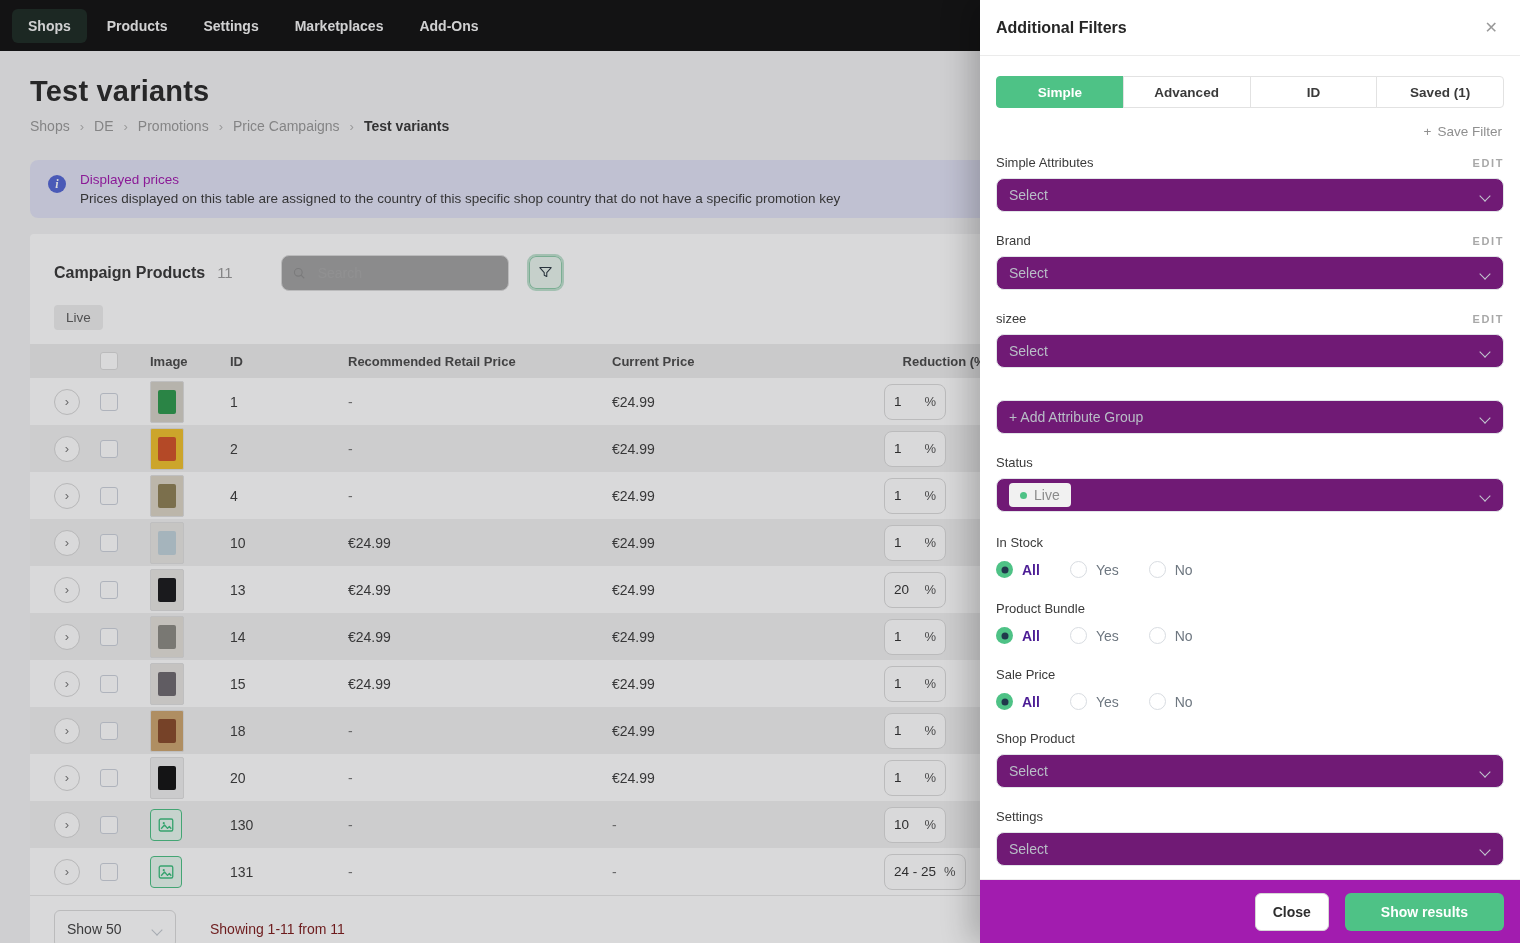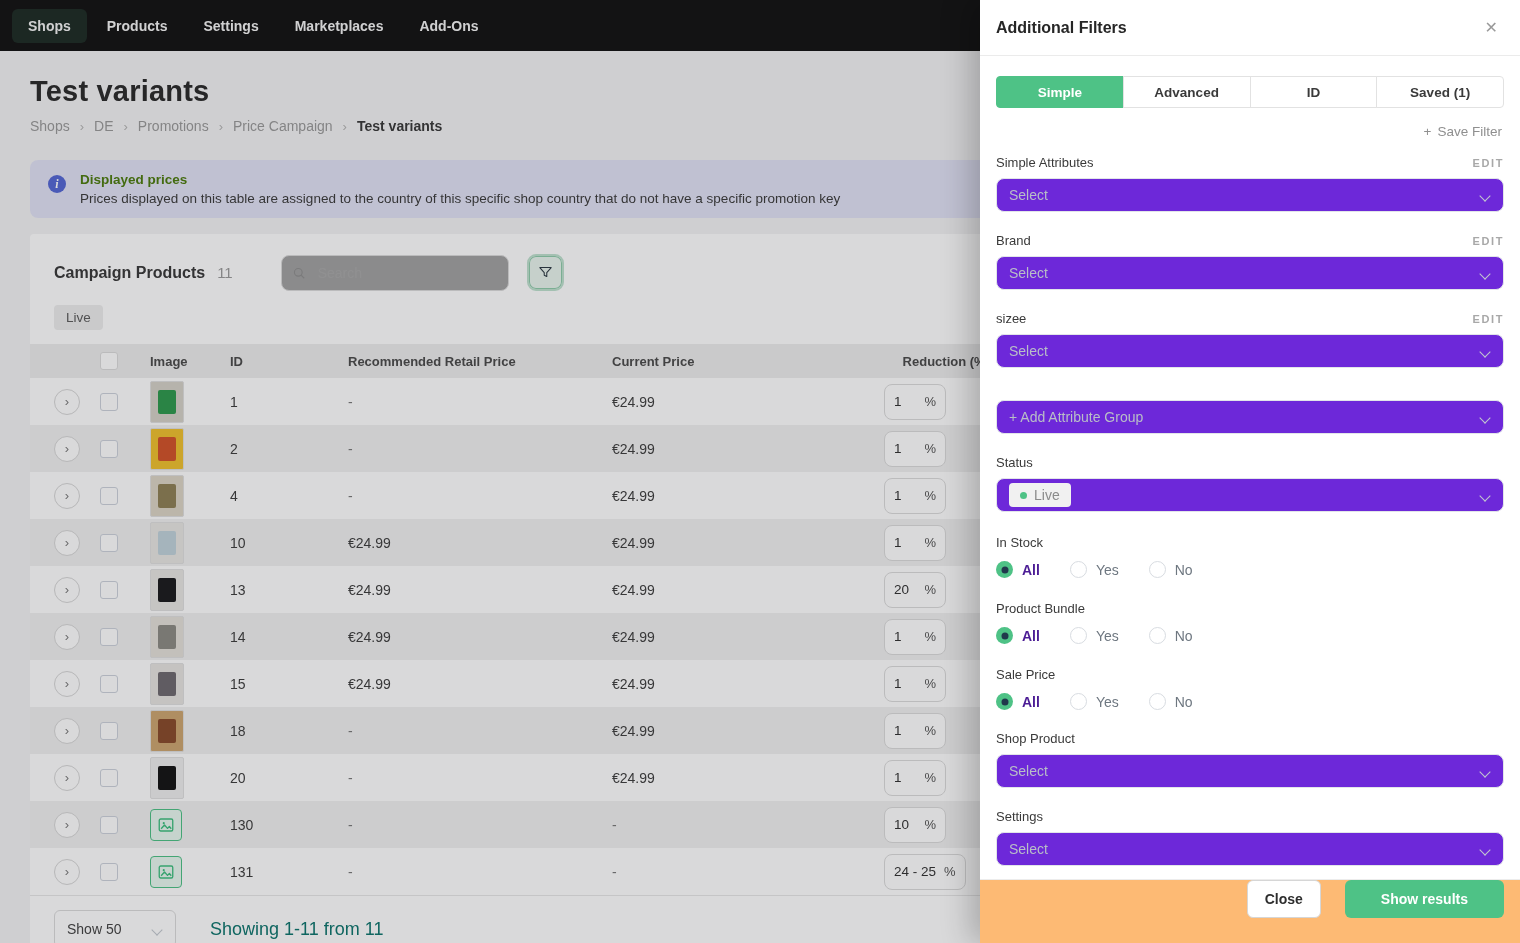--- a/index.html
+++ b/index.html
@@ -14,21 +14,21 @@
 
   
   .main { padding:0 0 0 30px; }
   .page-title { margin-top:24px; font-size:29px; font-weight:700; color:#2b2b2b; letter-spacing:.2px; }
   .breadcrumb { margin-top:10px; display:flex; align-items:center; gap:10px; font-size:14px; color:#9a9a9a; }
   .breadcrumb .sep { color:#b5b5b5; font-size:13px; }
   .breadcrumb .crumb.current { color:#3a3a3a; font-weight:700; }
 
   .banner { margin:26px 30px 0 0; background:#e2e3f6; border-radius:8px; padding:12px 18px; display:flex; gap:14px; align-items:flex-start; }
   .info-icon { width:18px; height:18px; min-width:18px; border-radius:50%; background:#5568d6; color:#fff; font-size:12px; font-weight:700; display:flex; align-items:center; justify-content:center; margin-top:3px; font-family:"Liberation Serif", serif; font-style:italic; }
-  .banner-title { font-size:13.5px; font-weight:700; color:#4d7c0f; }
+  .banner-title { font-size:13.5px; font-weight:400; color:#a21caf; }
   .banner-body { font-size:13.5px; color:#3c3c3c; margin-top:4px; }
 
   
   .card { margin:16px 30px 0 0; background:#fff; border-radius:4px; }
   .card-header { display:flex; align-items:center; padding:20px 24px 12px 24px; gap:10px; }
   .card-title { font-size:16px; font-weight:700; color:#3a3a3a; }
   .card-count { font-size:15px; color:#9b9b9b; margin-left:2px; }
   .search-box { margin-left:38px; width:228px; height:36px; border:1px solid #dcdcdc; border-radius:8px; display:flex; align-items:center; padding:0 10px; gap:12px; background:#a3a3a3; }
   .search-box input { border:none; outline:none; font-size:14px; color:#444; width:100%; background:transparent; font-family:inherit; }
   .search-box input::placeholder { color:#a9a9a9; }
@@ -46,21 +46,21 @@
   .checkbox { width:18px; height:18px; border:1.5px solid #cdd2dc; border-radius:3px; background:#fff; cursor:pointer; }
   .thumb { width:34px; height:42px; border:1px solid #e0e0e0; border-radius:2px; display:flex; align-items:center; justify-content:center; overflow:hidden; }
   .garment { width:18px; height:24px; border-radius:2px; }
   .thumb.ph { background:#e9f8f0; border:1.5px solid #4ec286; border-radius:4px; width:32px; height:32px; }
   .red-box { display:inline-flex; align-items:center; justify-content:space-between; min-width:62px; height:36px; border:1px solid #dcdcdc; border-radius:8px; background:#fff; padding:0 9px; gap:8px; }
   .red-val { font-size:13.5px; color:#333; white-space:nowrap; }
   .red-unit { font-size:13px; color:#555; }
 
   .tbl-footer { display:flex; align-items:center; border-top:1px solid #e7e7e7; padding:14px 24px; gap:34px; }
   .pagesize { width:122px; height:38px; border:1px solid #dcdcdc; border-radius:6px; display:flex; align-items:center; justify-content:space-between; padding:0 12px; font-size:14px; color:#454545; cursor:pointer; background:#fff; }
-  .page-summary { font-size:18px; color:#0f766e; }
+  .page-summary { font-size:14px; color:#7f1d1d; }
 
   
   .dim { position:absolute; inset:0; right:540px; background:rgba(20,20,26,.16); z-index:5; }
 
   
   .panel { position:absolute; top:0; right:0; width:540px; height:943px; background:#fff; z-index:10; box-shadow:-10px 0 28px rgba(0,0,0,.22); display:flex; flex-direction:column; }
   .panel-header { height:56px; min-height:56px; display:flex; align-items:center; justify-content:space-between; padding:0 18px 0 16px; border-bottom:1px solid #ebebeb; }
   .panel-title { font-size:16px; font-weight:700; color:#262626; }
   .panel-close { font-size:16px; color:#9a9a9a; cursor:pointer; padding:4px; line-height:1; }
   .panel-body { flex:1; overflow:hidden; padding:20px 16px 0 16px; }
@@ -71,37 +71,37 @@
   .tab:last-child { border-radius:0 4px 4px 0; }
   .tab.active { background:#4ec286; border-color:#4ec286; color:#fff; }
 
   .save-filter { text-align:right; margin:16px 2px 16px 0; font-size:13.5px; color:#8f8f8f; cursor:pointer; }
   .save-filter .plus { margin-right:6px; }
 
   .fgroup { margin-bottom:21px; }
   .fgroup-label-row { display:flex; justify-content:space-between; align-items:center; margin-bottom:8px; }
   .fgroup-label { font-size:13px; color:#3a3a3a; }
   .edit-link { font-size:11px; font-weight:700; letter-spacing:1.6px; color:#a8a8a8; cursor:pointer; }
-  .select { height:34px; border:1px solid #e2e5e9; border-radius:8px; display:flex; align-items:center; justify-content:space-between; padding:0 12px; cursor:pointer; background:#6d28d9; }
+  .select { height:34px; border:1px solid #e2e5e9; border-radius:8px; display:flex; align-items:center; justify-content:space-between; padding:0 12px; cursor:pointer; background:#701a75; }
   .select .ph-text { font-size:14px; color:#b9bec7; }
   .chev { width:10px; height:10px; position:relative; }
   .chev::before { content:""; position:absolute; left:0; top:2px; width:7px; height:7px; border-right:1.5px solid #c3c8cf; border-bottom:1.5px solid #c3c8cf; transform:rotate(45deg); }
   .add-group { margin-top:32px; }
   .status-chip { display:inline-flex; align-items:center; gap:7px; background:#f1f1f1; border-radius:4px; padding:4px 11px; font-size:14px; color:#8b8b8b; }
   .status-dot { width:7px; height:7px; border-radius:50%; background:#4ec286; }
 
   .radio-row { display:flex; gap:30px; margin-top:10px; }
   .radio-opt { display:flex; align-items:center; gap:9px; cursor:pointer; }
   .radio { width:17px; height:17px; border-radius:50%; border:1.5px solid #d8dce1; background:#fff; position:relative; }
   .radio.sel { border:none; background:#4ec286; }
   .radio.sel::after { content:""; position:absolute; left:50%; top:50%; width:7px; height:7px; border-radius:50%; background:#20384c; transform:translate(-50%,-50%); }
   .radio-label { font-size:14px; color:#6e7780; }
   .radio-opt.sel .radio-label { color:#4c1d95; font-weight:700; }
 
-  .panel-footer { height:64px; min-height:64px; border-top:1px solid #ececec; display:flex; align-items:flex-start; justify-content:flex-end; gap:24px; padding:0 16px; background:#fdba74; }
+  .panel-footer { height:64px; min-height:64px; border-top:1px solid #ececec; display:flex; align-items:center; justify-content:flex-end; gap:16px; padding:0 16px; background:#a21caf; }
   .btn-close { height:38px; padding:0 17px; background:#fff; border:1px solid #d6d6d6; border-radius:6px; font-size:14px; font-weight:700; color:#2e2e2e; cursor:pointer; font-family:inherit; }
   .btn-primary { height:38px; padding:0 36px; background:#4ec286; border:none; border-radius:6px; font-size:14px; font-weight:700; color:#fff; cursor:pointer; font-family:inherit; }
 </style>
 </head>
 <body>
 
 <div class="screen">
 
   <div class="topnav">
     <div class="nav-item active">Shops</div>
@@ -114,21 +114,21 @@
   <div class="main">
     <h1 class="page-title">Test variants</h1>
 
     <div class="breadcrumb">
       <span class="crumb">Shops</span>
       <span class="sep">›</span>
       <span class="crumb">DE</span>
       <span class="sep">›</span>
       <span class="crumb">Promotions</span>
       <span class="sep">›</span>
-      <span class="crumb">Price Campaign</span>
+      <span class="crumb">Price Campaigns</span>
       <span class="sep">›</span>
       <span class="crumb current">Test variants</span>
     </div>
 
     <div class="banner">
       <span class="info-icon">i</span>
       <div>
         <div class="banner-title">Displayed prices</div>
         <div class="banner-body">Prices displayed on this table are assigned to the country of this specific shop country that do not have a specific promotion key</div>
       </div>

